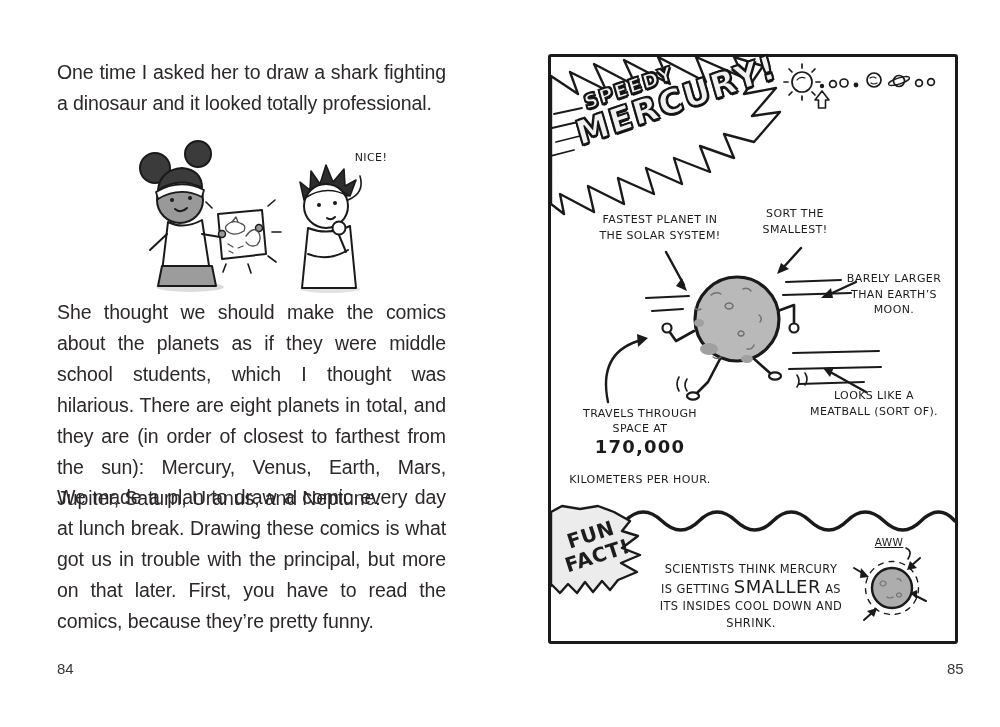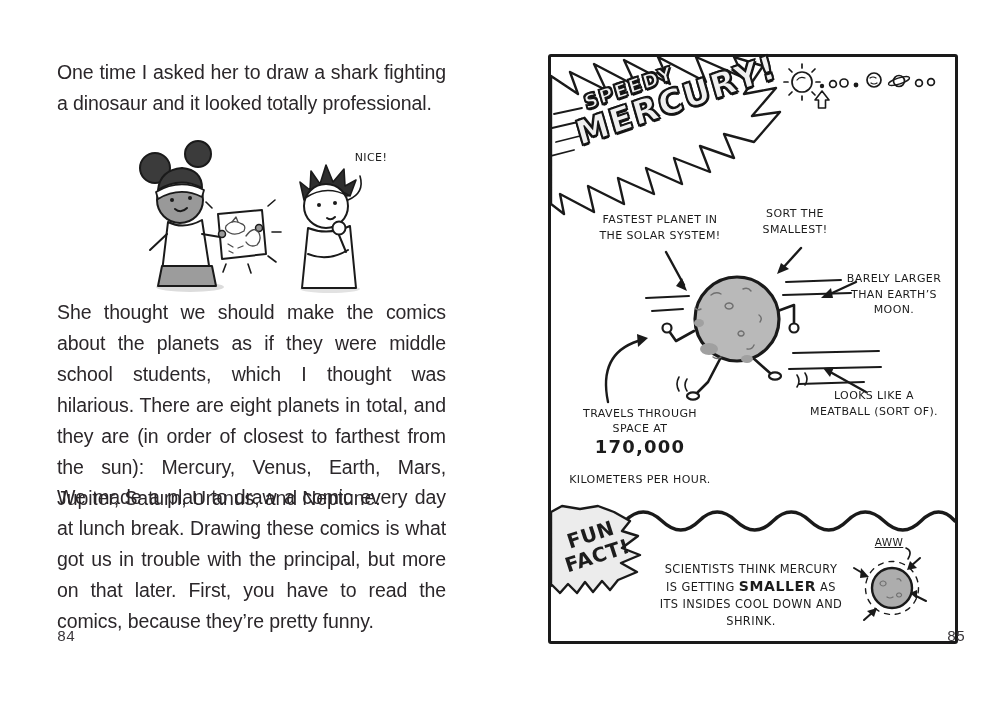--- a/index.html
+++ b/index.html
@@ -5,21 +5,21 @@
   * { margin:0; padding:0; box-sizing:border-box; }
   html,body { width:1000px; height:727px; background:#ffffff; overflow:hidden; }
   .spread { position:relative; width:1000px; height:727px; background:#ffffff;
             font-family:"Liberation Sans", sans-serif; color:#262325; }
   .page { position:absolute; top:0; width:500px; height:727px; }
   .page.left { left:0; } .page.right { left:500px; }
 
   
   .body-par { position:absolute; left:57px; width:389px; font-size:19.5px; line-height:31px;
               text-align:justify; color:#2b272a; letter-spacing:-0.1px; }
-  .pagenum { position:absolute; top:629px; font-size:15px; color:#39363a;font-family:Liberation Mono, monospace; }
+  .pagenum { position:absolute; top:660px; font-size:15px; color:#39363a; }
 
   
   .illus { position:absolute; left:98px; top:138px; width:320px; height:160px; }
   .illus svg { position:absolute; left:0; top:0; }
   .nice { position:absolute; left:238px; top:12px; width:70px; }
 
   
   .hand { font-family:"DejaVu Sans", sans-serif; font-size:11px; line-height:15.5px;
           color:#1c1c1c; letter-spacing:0.4px; white-space:pre-line; text-align:center; }
 
@@ -34,21 +34,21 @@
   .title-l1, .title-l2 {
       font-family:"DejaVu Sans", sans-serif; font-weight:700; color:#f0f0f0;
       -webkit-text-stroke:1.2px #141414;
       text-shadow:-1.5px -1.5px 0 #141414, 1.5px -1.5px 0 #141414,
                   -1.5px 1.5px 0 #141414, 1.5px 1.5px 0 #141414, 0 2.5px 0 #141414;
       letter-spacing:2px; line-height:1.05; }
   .title-l1 { font-size:19px; margin-left:16px; }
   .title-l2 { font-size:33px; }
 
   .travels-value { font-size:18px; font-weight:700; letter-spacing:1.2px; line-height:20px; }
-  .fact-bold { font-weight:700; font-size:14px; letter-spacing:0.6px; }
+  .fact-bold { font-weight:400; font-size:18px; letter-spacing:0.6px; }
   .funfact-text { position:absolute; left:6px; top:466px; width:74px;
                   transform:rotate(-18deg); font-size:20px; font-weight:700;
                   line-height:22px; letter-spacing:0.5px; }
   .aww { font-size:10.5px;text-decoration:underline; }
 </style>
 </head>
 <body>
 
 <div class="spread">
 

